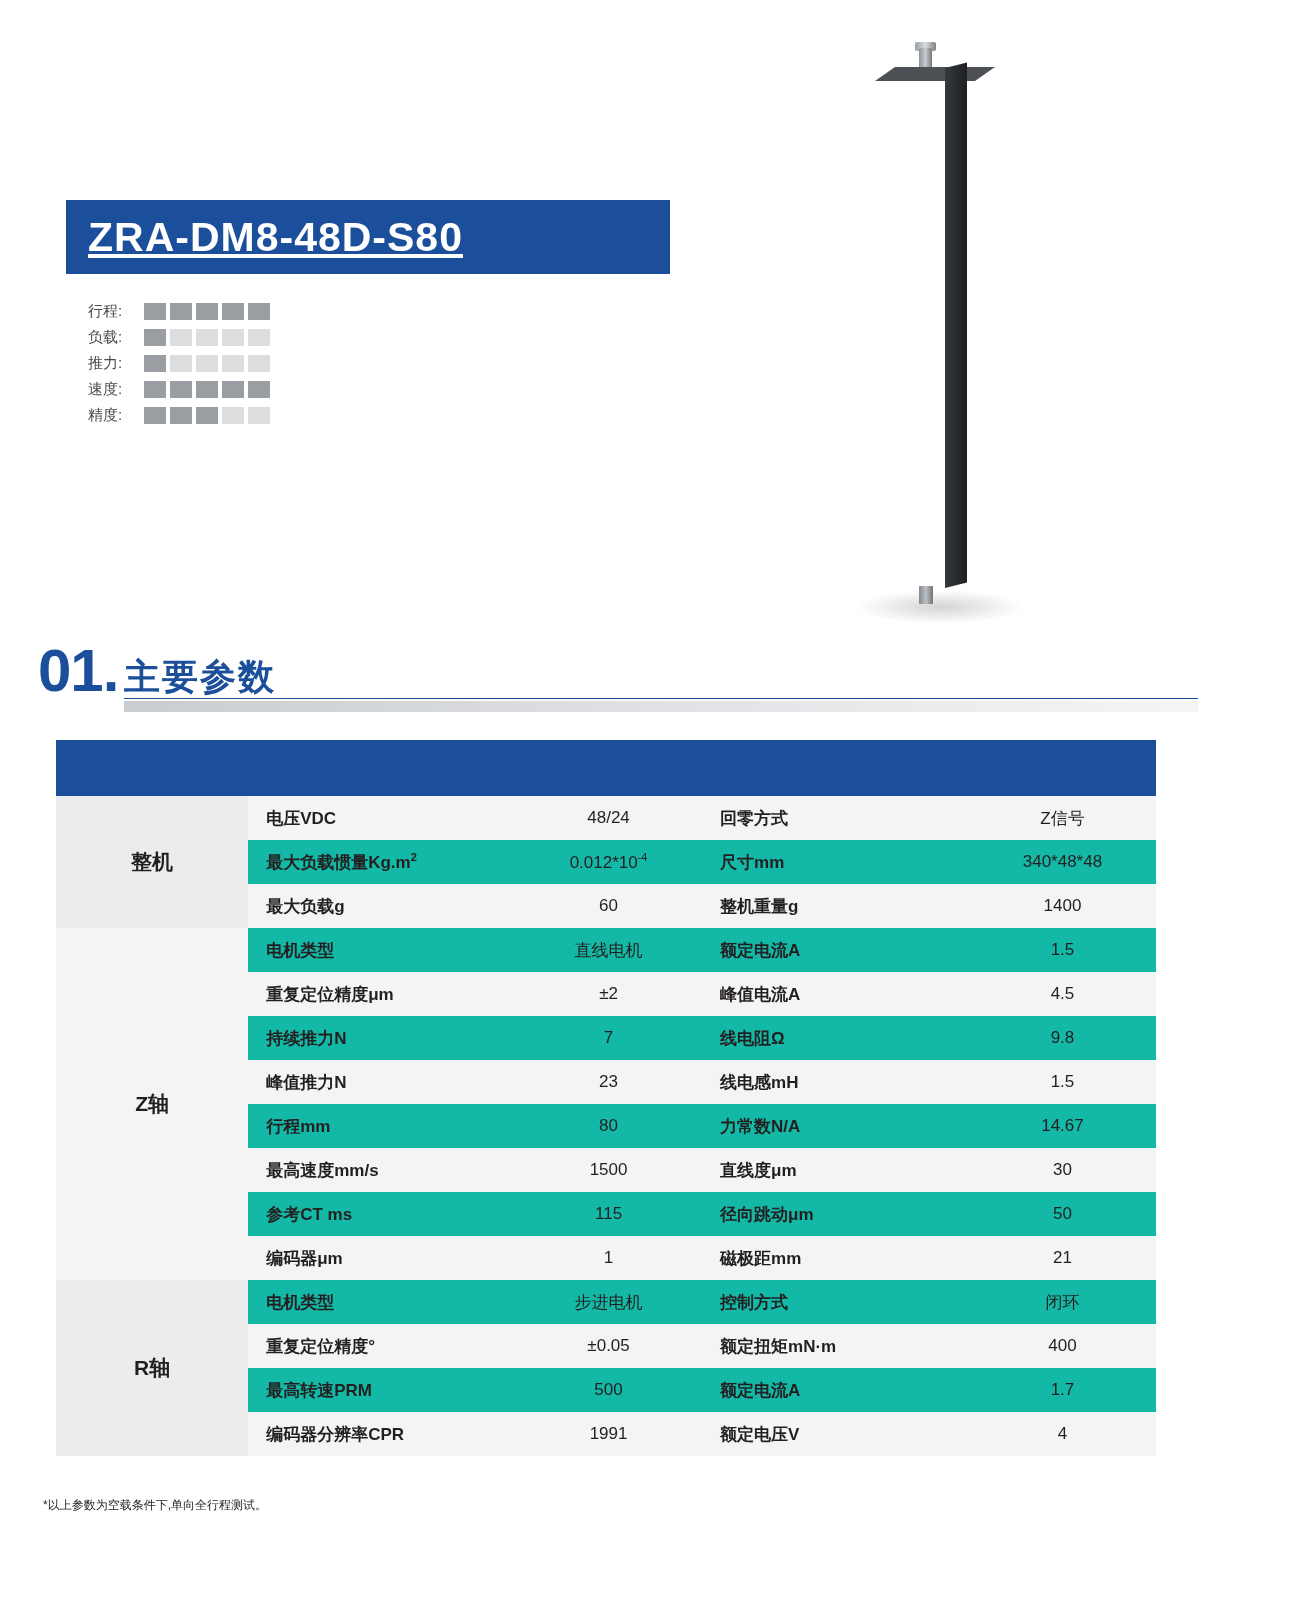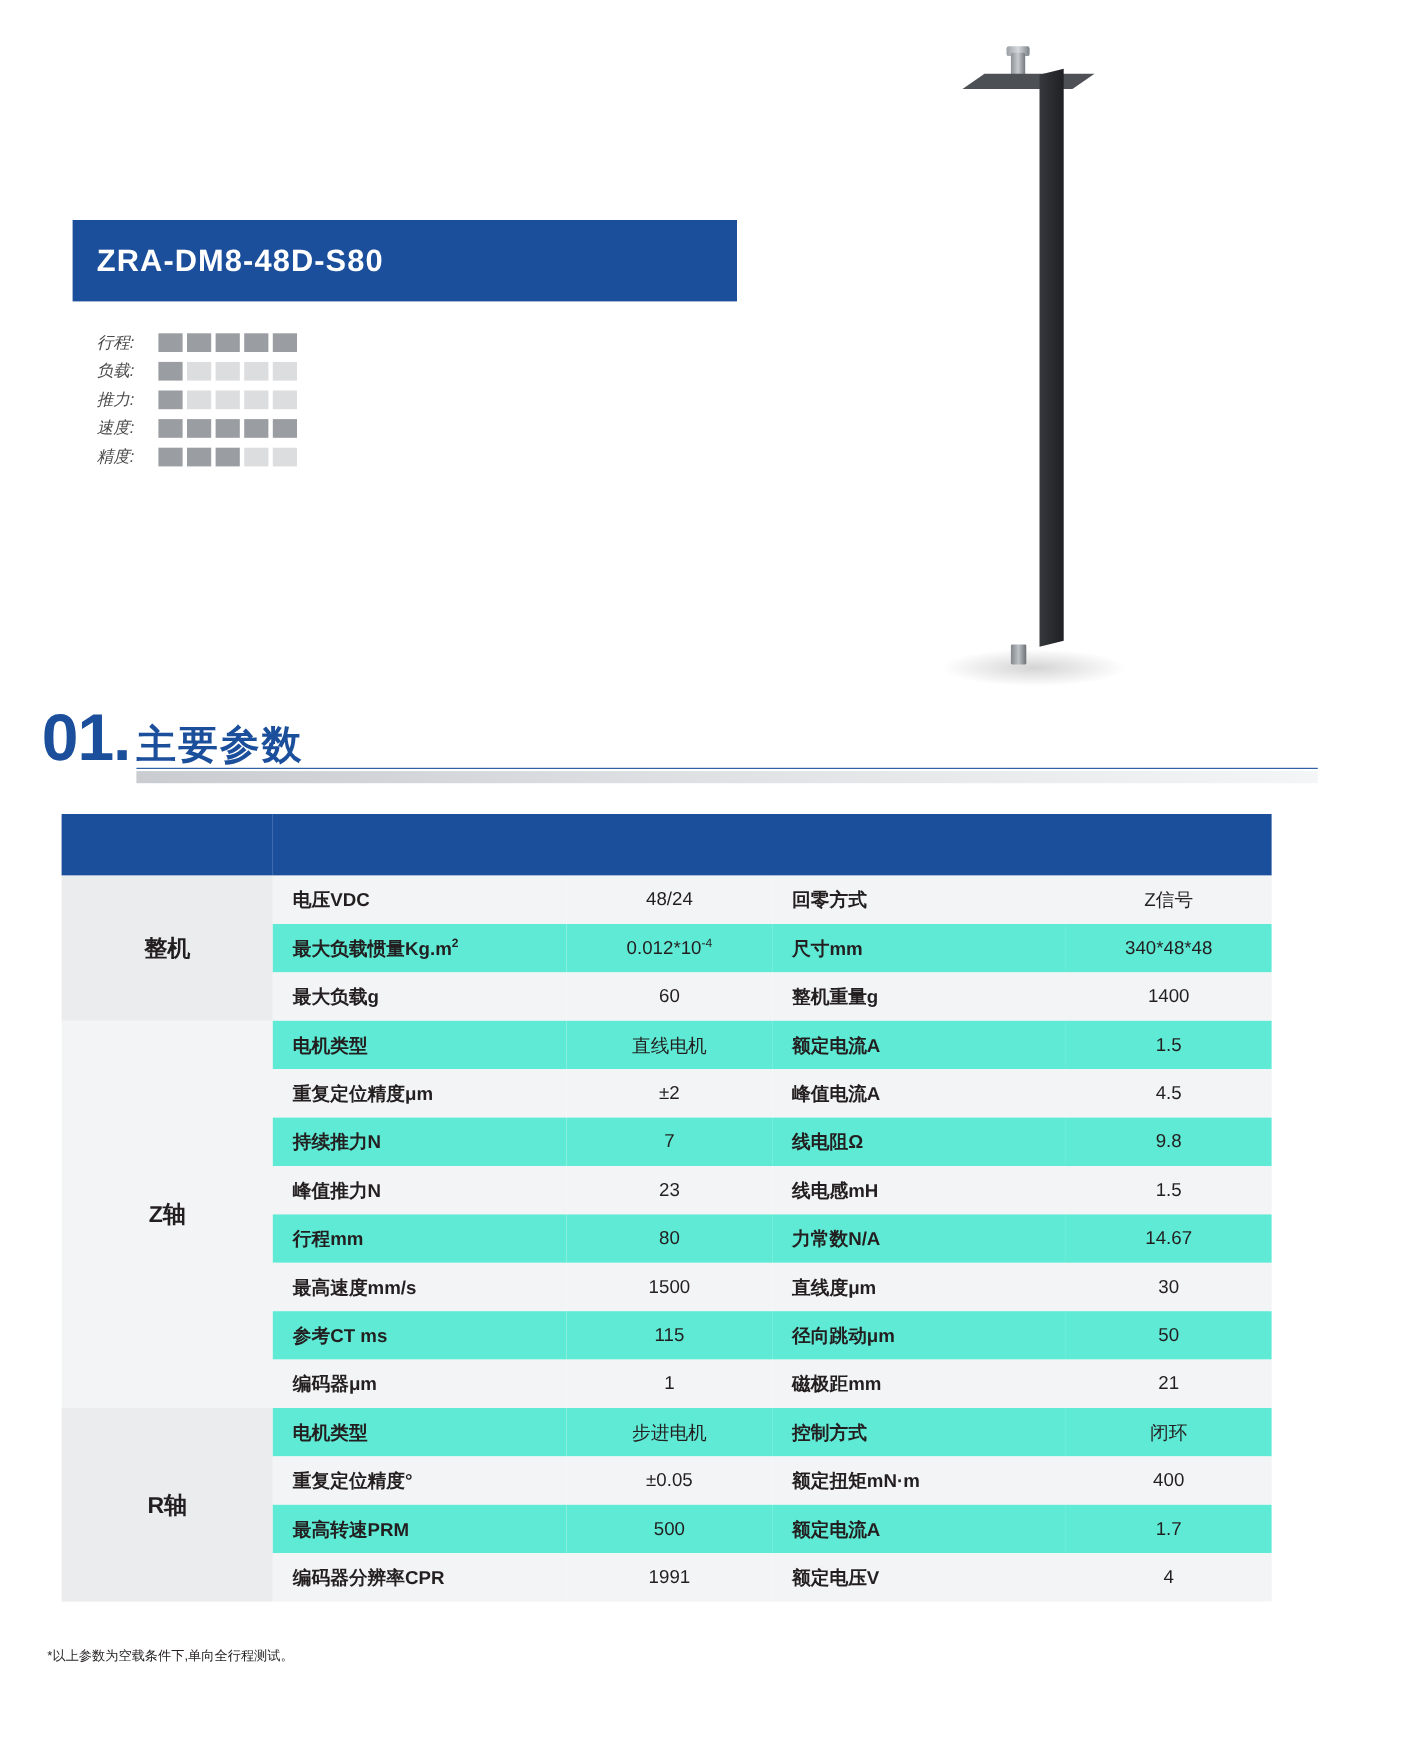--- a/index.html
+++ b/index.html
@@ -24,33 +24,33 @@
     width: 604px;
     height: 74px;
     background: #1b4f9c;
     display: flex;
     align-items: center;
     box-sizing: border-box;
     padding-left: 22px;
   }
   .title-bar .title-text {
     color: #ffffff;
-    font-size: 28px;
+    font-size: 41px;
     font-weight: bold;
     letter-spacing: 1px;
     white-space: nowrap;
+    text-decoration: underline;
   }
 
   
   .ratings {
     position: absolute;
     left: 88px;
     top: 298px;
     width: 260px;
-    font-style: italic;
   }
   .rating-row {
     display: flex;
     align-items: center;
     height: 26px;
   }
   .rating-label {
     width: 56px;
     font-size: 15px;
     color: #4a4a4a;
@@ -248,21 +248,21 @@
     color: #231f20;
     font-weight: bold;
   }
   .c-val {
     width: 192px;
     text-align: center;
     color: #231f20;
   }
   .row td { height: 44px; }
   .band-a td { background: #f3f4f5; }
-  .band-b td { background: #5eead4; }
+  .band-b td { background: #14b8a6; }
   .grp-a { background: #ebecee !important; }
   .grp-b { background: #f3f4f5 !important; }
 
   sup { font-size: 11px; vertical-align: super; }
 
   .footnote {
     position: absolute;
     left: 43px;
     top: 1497px;
     font-size: 12px;

